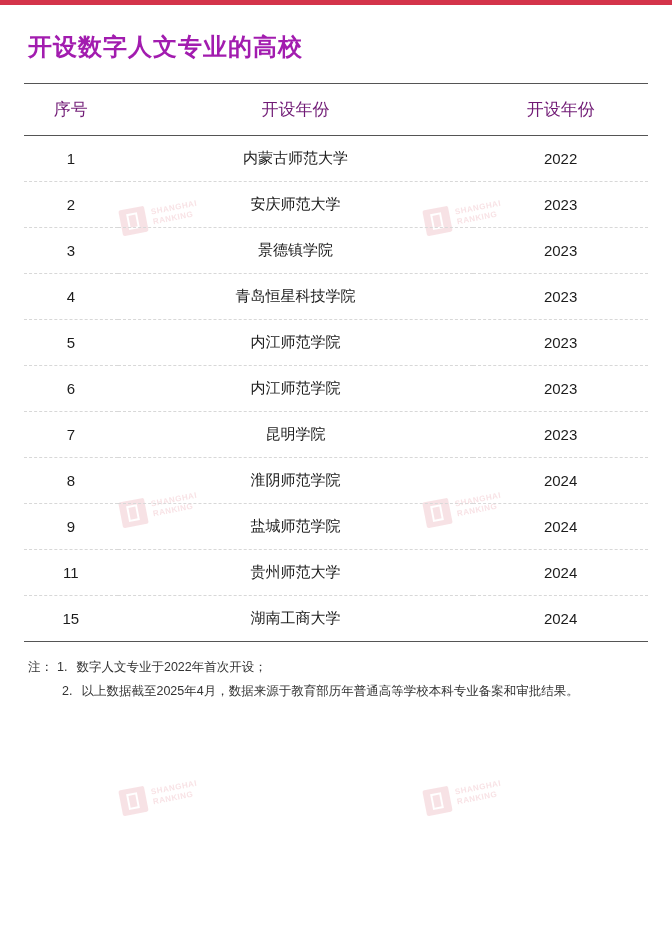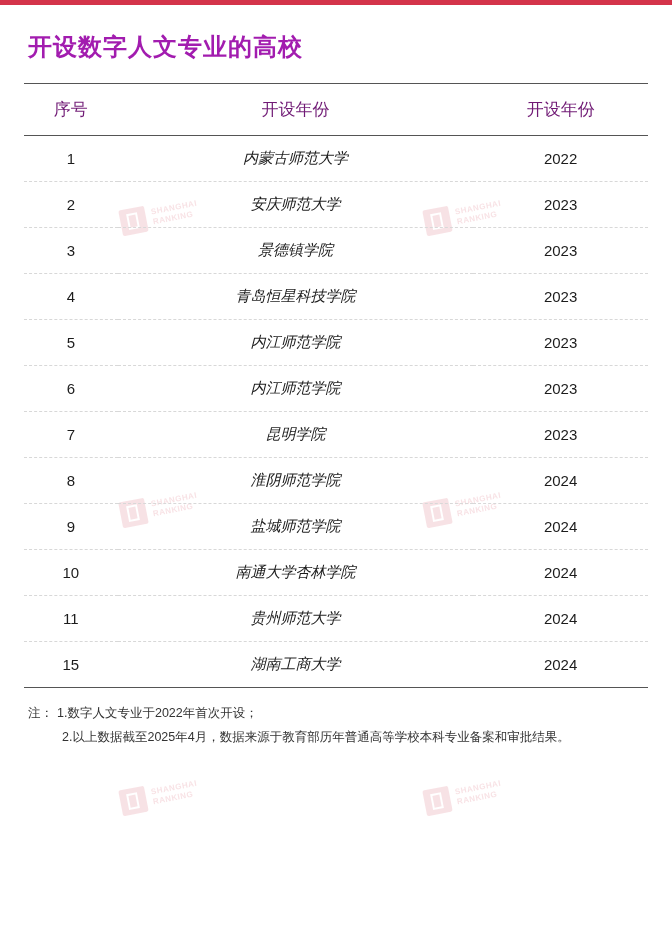--- a/index.html
+++ b/index.html
@@ -59,21 +59,20 @@
   }
   table.dh-table tr:last-child td {
     border-bottom: 1.5px solid #555555;
   }
   col.c-idx { width: 15%; }
   col.c-name { width: 57%; }
   col.c-year { width: 28%; }
   td.name-cell {
     text-align: left;
     padding-left: 68px;
-    font-style: italic;
   }
   .watermarks {
     position: absolute;
     inset: 0;
     z-index: 1;
     pointer-events: none;
   }
   .wm {
     position: absolute;
     display: flex;
@@ -118,20 +117,21 @@
   }
   .note-label {
     white-space: nowrap;
   }
   .note-num {
     white-space: nowrap;
     padding-left: 4px;
   }
   .note-body {
     flex: 1;
+    margin-left: 9px;
   }
   .note-indent {
     padding-left: 30px;
   }
 </style>
 </head>
 <body>
 
 <div class="page">
 
@@ -234,25 +234,20 @@
           <td>2023</td>
         </tr>
         <tr>
           <td>8</td>
           <td class="name-cell">淮阴师范学院</td>
           <td>2024</td>
         </tr>
         <tr>
           <td>9</td>
           <td class="name-cell">盐城师范学院</td>
-          <td>2024</td>
-        </tr>
-        <tr>
-          <td>10</td>
-          <td class="name-cell">南通大学杏林学院</td>
           <td>2024</td>
         </tr>
         <tr>
           <td>11</td>
           <td class="name-cell">贵州师范大学</td>
           <td>2024</td>
         </tr>
         <tr>
           <td>15</td>
           <td class="name-cell">湖南工商大学</td>

